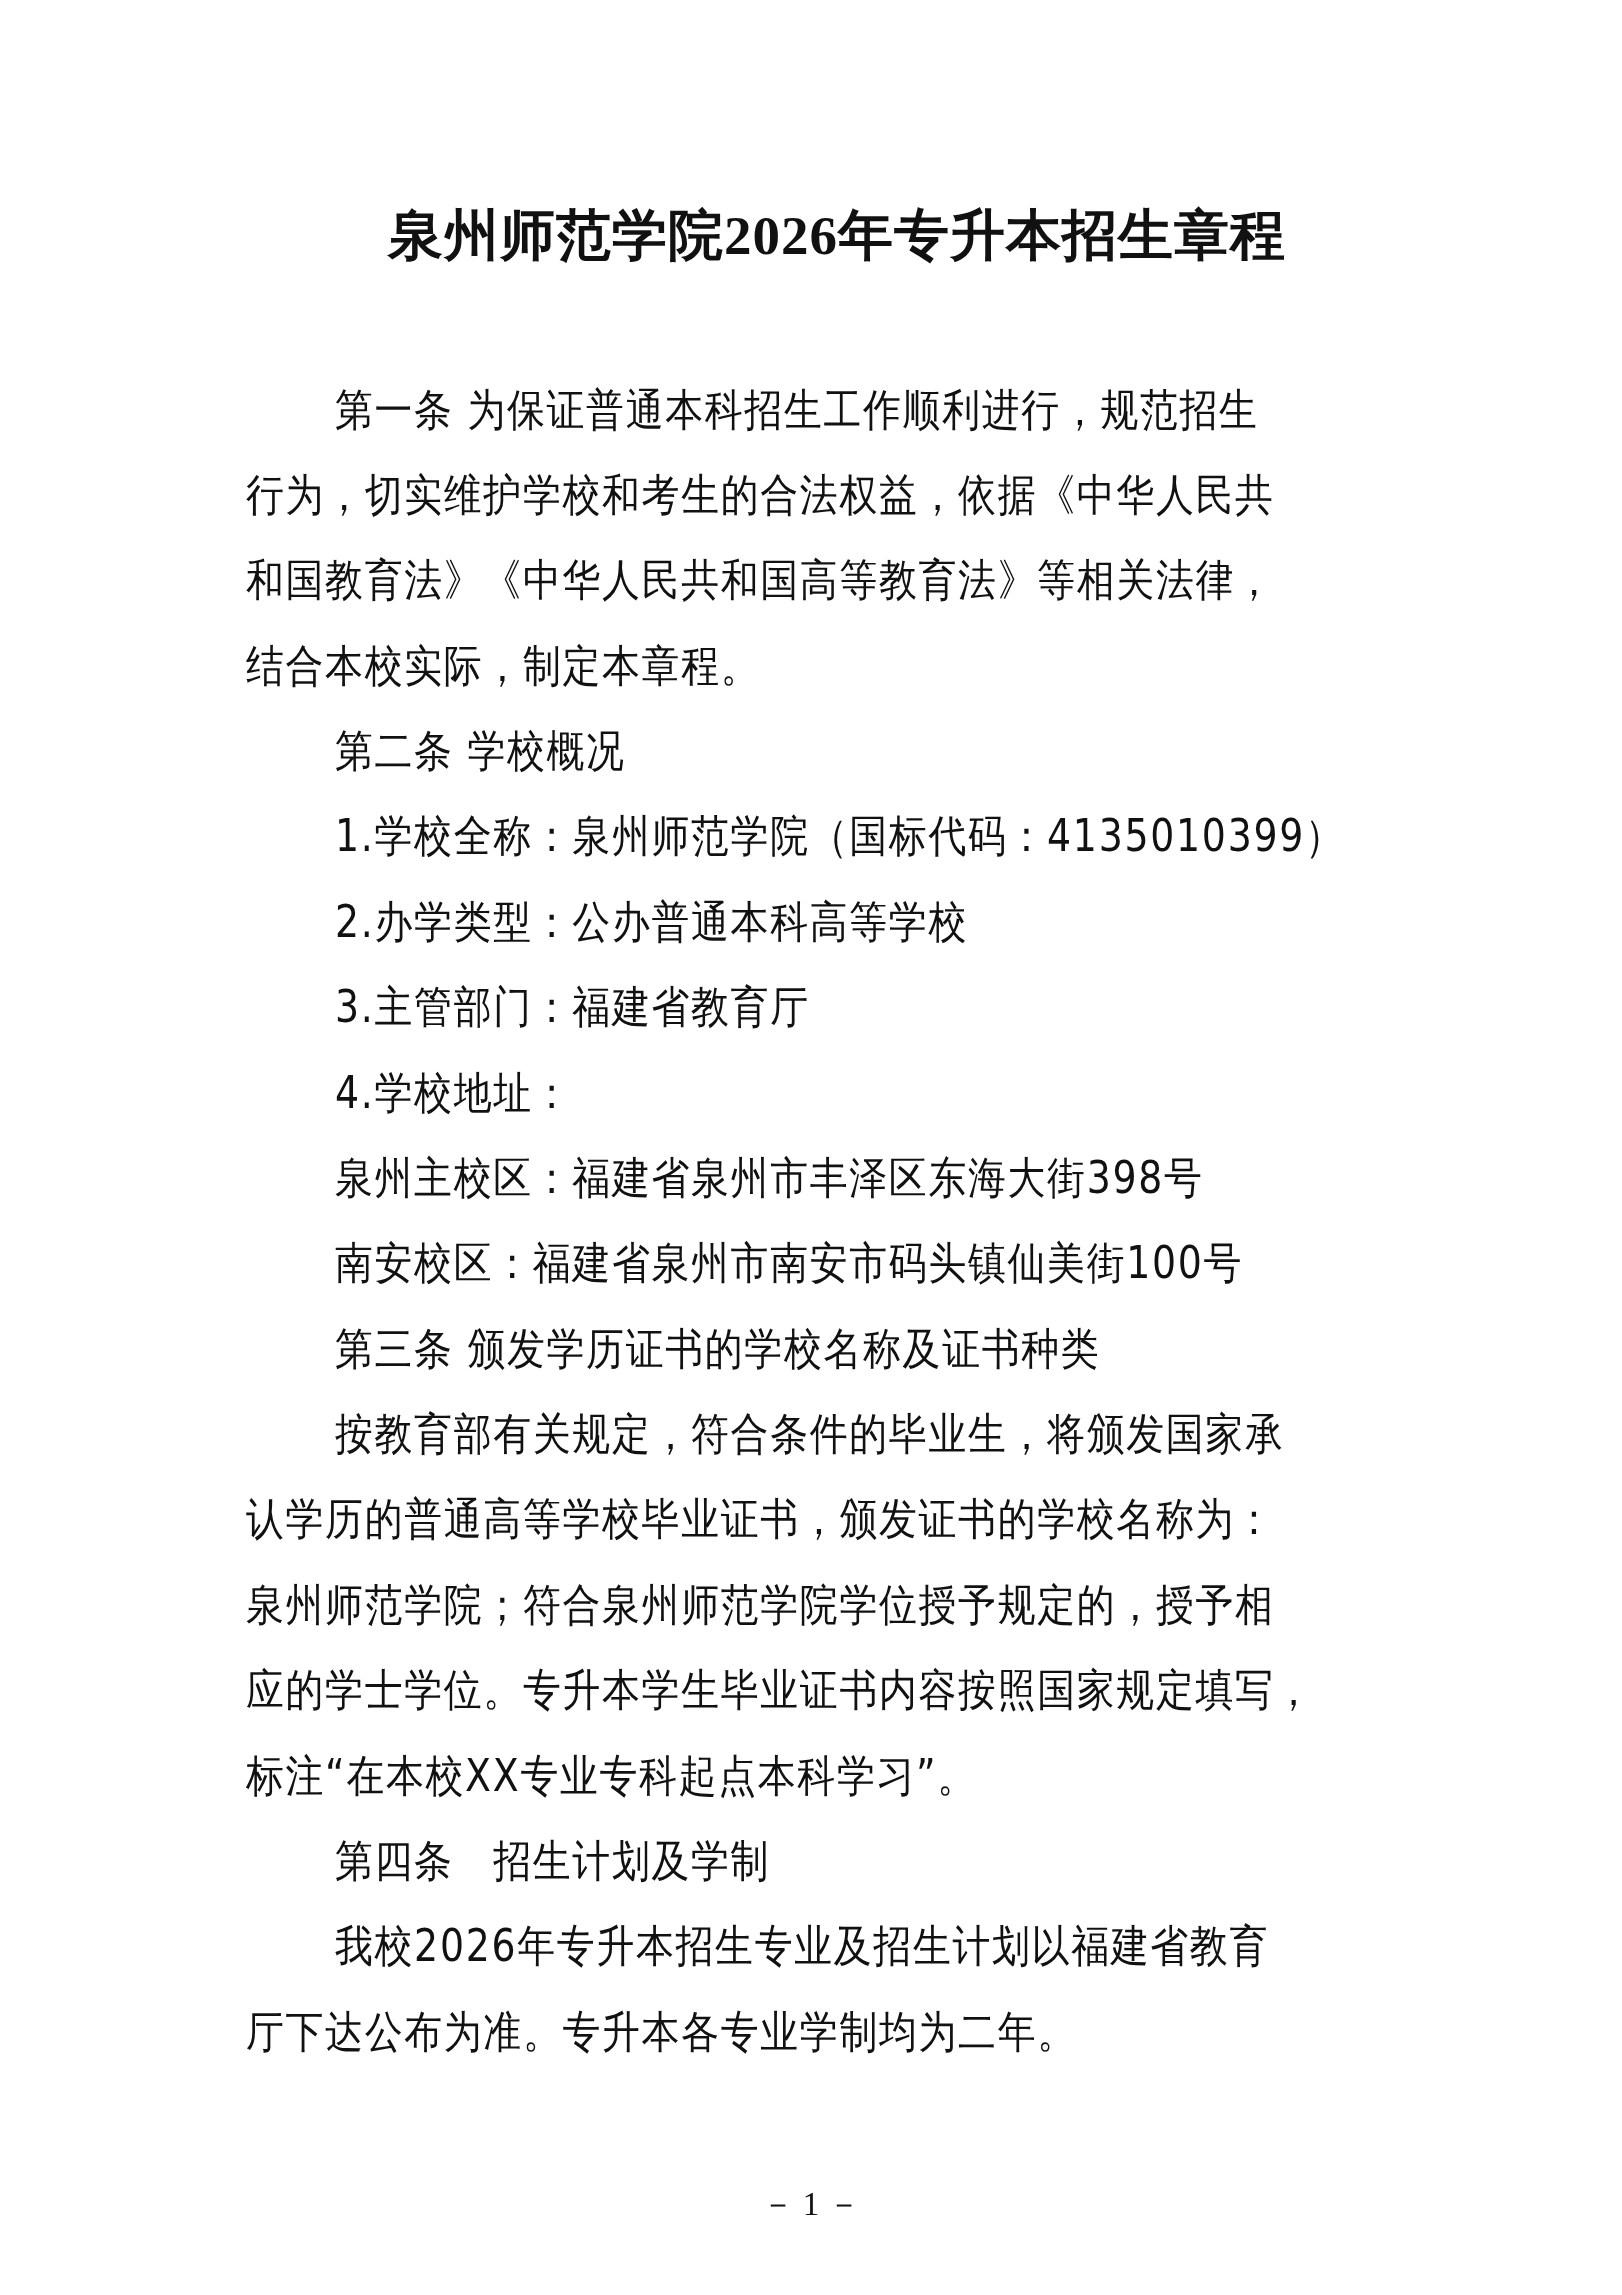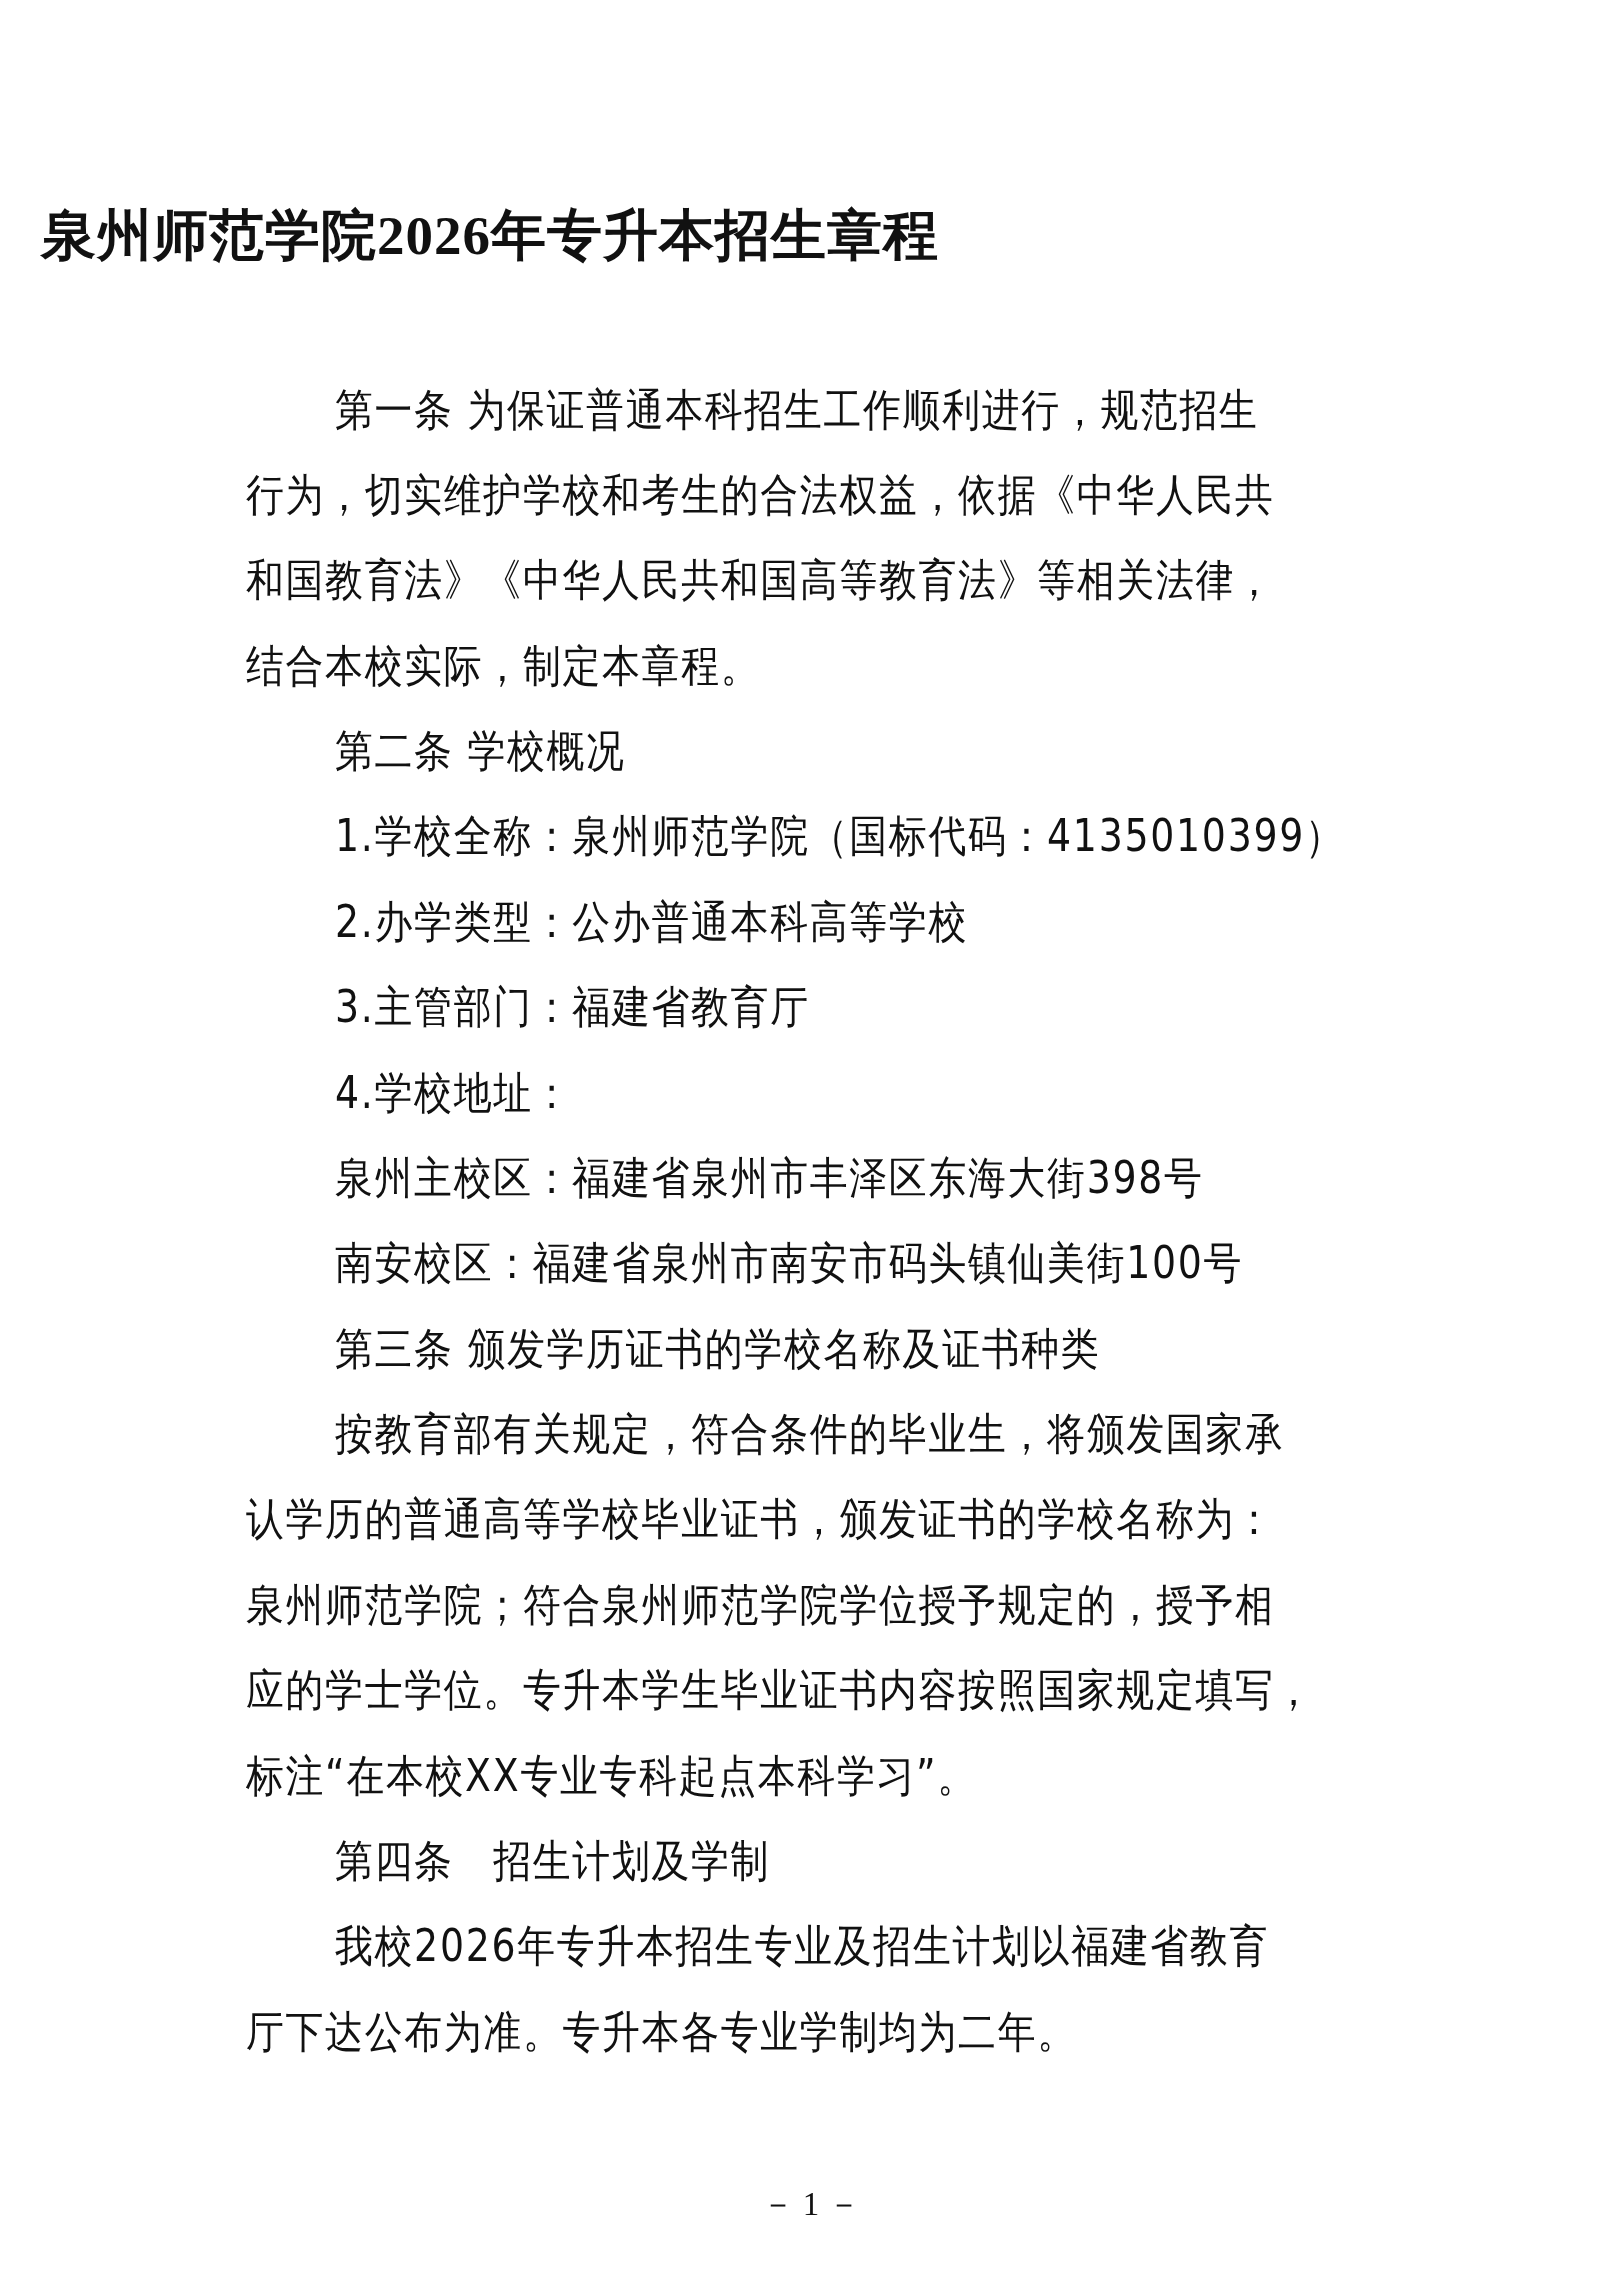--- a/index.html
+++ b/index.html
@@ -3,24 +3,23 @@
 <meta charset="utf-8">
 <style>
   html, body { margin: 0; padding: 0; background: #ffffff; }
   body {
     width: 1622px; height: 2295px; position: relative; overflow: hidden;
     color: #111111;
     font-family: "DejaVu Serif", "Liberation Serif", serif;
   }
   .title {
     position: absolute; left: 0; width: 1286px; top: 199px;
-    text-align: left; font-size: 55px; font-weight: bold;
+    text-align: right; font-size: 55px; font-weight: bold;
     font-family: "Liberation Serif", "DejaVu Serif", serif;
     letter-spacing: 1px;
-    padding-left: 41px;
   }
   .line {
     position: absolute; left: 246px; font-size: 44px; white-space: nowrap;
     letter-spacing: 2px; line-height: 1;
     font-family: "DejaVu Sans", "Liberation Sans", sans-serif;
     font-weight: normal; transform: scaleX(0.86); transform-origin: left center;
   }
   .indent { left: 335px; }
   .page-num {
     position: absolute; left: 0; width: 1622px; top: 2182px; text-align: center;

